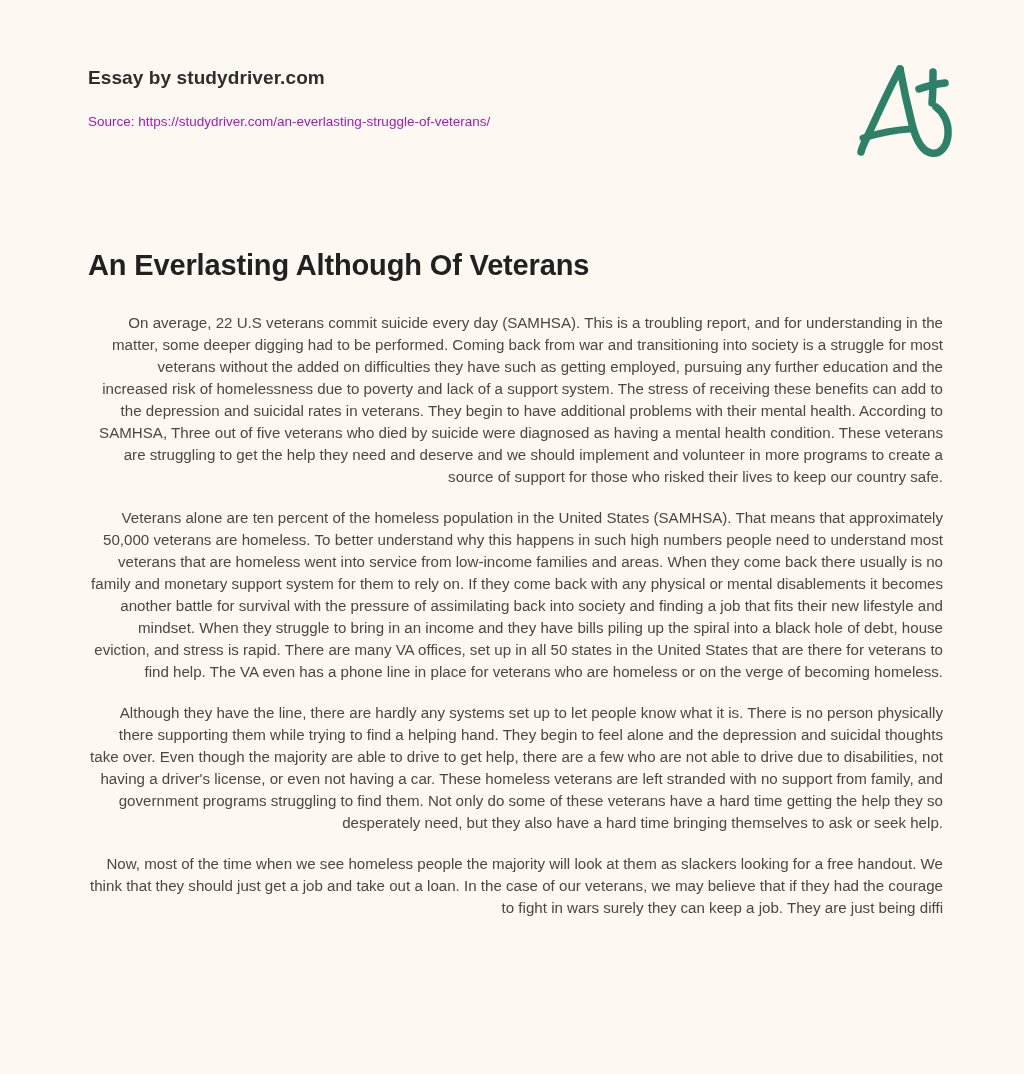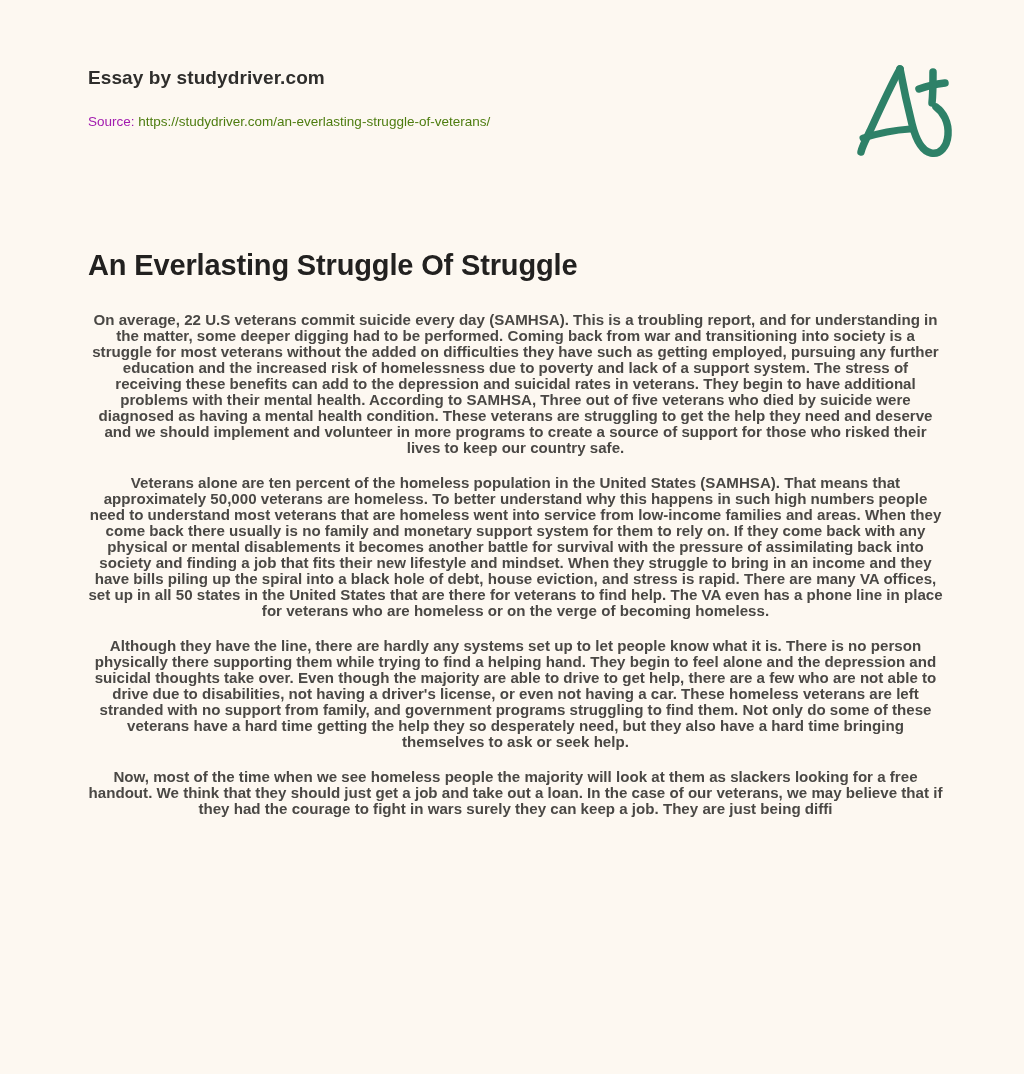--- a/index.html
+++ b/index.html
@@ -43,21 +43,21 @@
     margin: 23px 0 0 0;
     font-size: 13.5px;
     line-height: 18px;
     color: #8b8884;
     white-space: nowrap;
   }
   .source-label {
     color: #a21caf;
   }
   .source-url {
-    color: #4d7c0f;
+    color: #a21caf;
     text-decoration: none;
     margin-top: 31px;
   }
 
   
   .logo {
     position: absolute;
     right: 62px;
     top: 52px;
     width: 122px;
@@ -85,25 +85,24 @@
   
   .body-copy {
     position: absolute;
     left: 88px;
     top: 312px;
     width: 855px;
   }
   .body-copy p {
     margin: 0 0 19px 0;
     font-size: 15.1px;
-    line-height: 16px;
+    line-height: 22px;
     color: #4a4845;
-    text-align: center;
+    text-align: right;
     letter-spacing: .01px;
-    font-weight: bold;
   }
   .body-copy p:last-child {
     margin-bottom: 4px;
   }
 </style>
 </head>
 <body>
 
 <div class="page">
 
@@ -125,21 +124,21 @@
 
         <path d="M23 86 C36 82 55 78 70 77" stroke-width="7"></path>
 
         <path d="M79 37 C87 34 97 32 105 31" stroke-width="7.5"></path>
 
         <path d="M93 20 C93 31 93 42 92 51" stroke-width="7.5"></path>
       </g>
     </svg>
   </div>
 
-  <h1 class="doc-title">An Everlasting Struggle Of Struggle</h1>
+  <h1 class="doc-title">An Everlasting Although Of Veterans</h1>
 
   <div class="body-copy">
     <p>On average, 22 U.S veterans commit suicide every day (SAMHSA). This is a troubling report, and for understanding in the matter, some deeper digging had to be performed. Coming back from war and transitioning into society is a struggle for most veterans without the added on difficulties they have such as getting employed, pursuing any further education and the increased risk of homelessness due to poverty and lack of a support system. The stress of receiving these benefits can add to the depression and suicidal rates in veterans. They begin to have additional problems with their mental health. According to SAMHSA, Three out of five veterans who died by suicide were diagnosed as having a mental health condition. These veterans are struggling to get the help they need and deserve and we should implement and volunteer in more programs to create a source of support for those who risked their lives to keep our country safe.</p>
     <p>Veterans alone are ten percent of the homeless population in the United States (SAMHSA). That means that approximately 50,000 veterans are homeless. To better understand why this happens in such high numbers people need to understand most veterans that are homeless went into service from low-income families and areas. When they come back there usually is no family and monetary support system for them to rely on. If they come back with any physical or mental disablements it becomes another battle for survival with the pressure of assimilating back into society and finding a job that fits their new lifestyle and mindset. When they struggle to bring in an income and they have bills piling up the spiral into a black hole of debt, house eviction, and stress is rapid. There are many VA offices, set up in all 50 states in the United States that are there for veterans to find help. The VA even has a phone line in place for veterans who are homeless or on the verge of becoming homeless.</p>
     <p>Although they have the line, there are hardly any systems set up to let people know what it is. There is no person physically there supporting them while trying to find a helping hand. They begin to feel alone and the depression and suicidal thoughts take over. Even though the majority are able to drive to get help, there are a few who are not able to drive due to disabilities, not having a driver's license, or even not having a car. These homeless veterans are left stranded with no support from family, and government programs struggling to find them. Not only do some of these veterans have a hard time getting the help they so desperately need, but they also have a hard time bringing themselves to ask or seek help.</p>
     <p>Now, most of the time when we see homeless people the majority will look at them as slackers looking for a free handout. We think that they should just get a job and take out a loan. In the case of our veterans, we may believe that if they had the courage to fight in wars surely they can keep a job. They are just being diffi</p>
   </div>
 
 </div>
 

